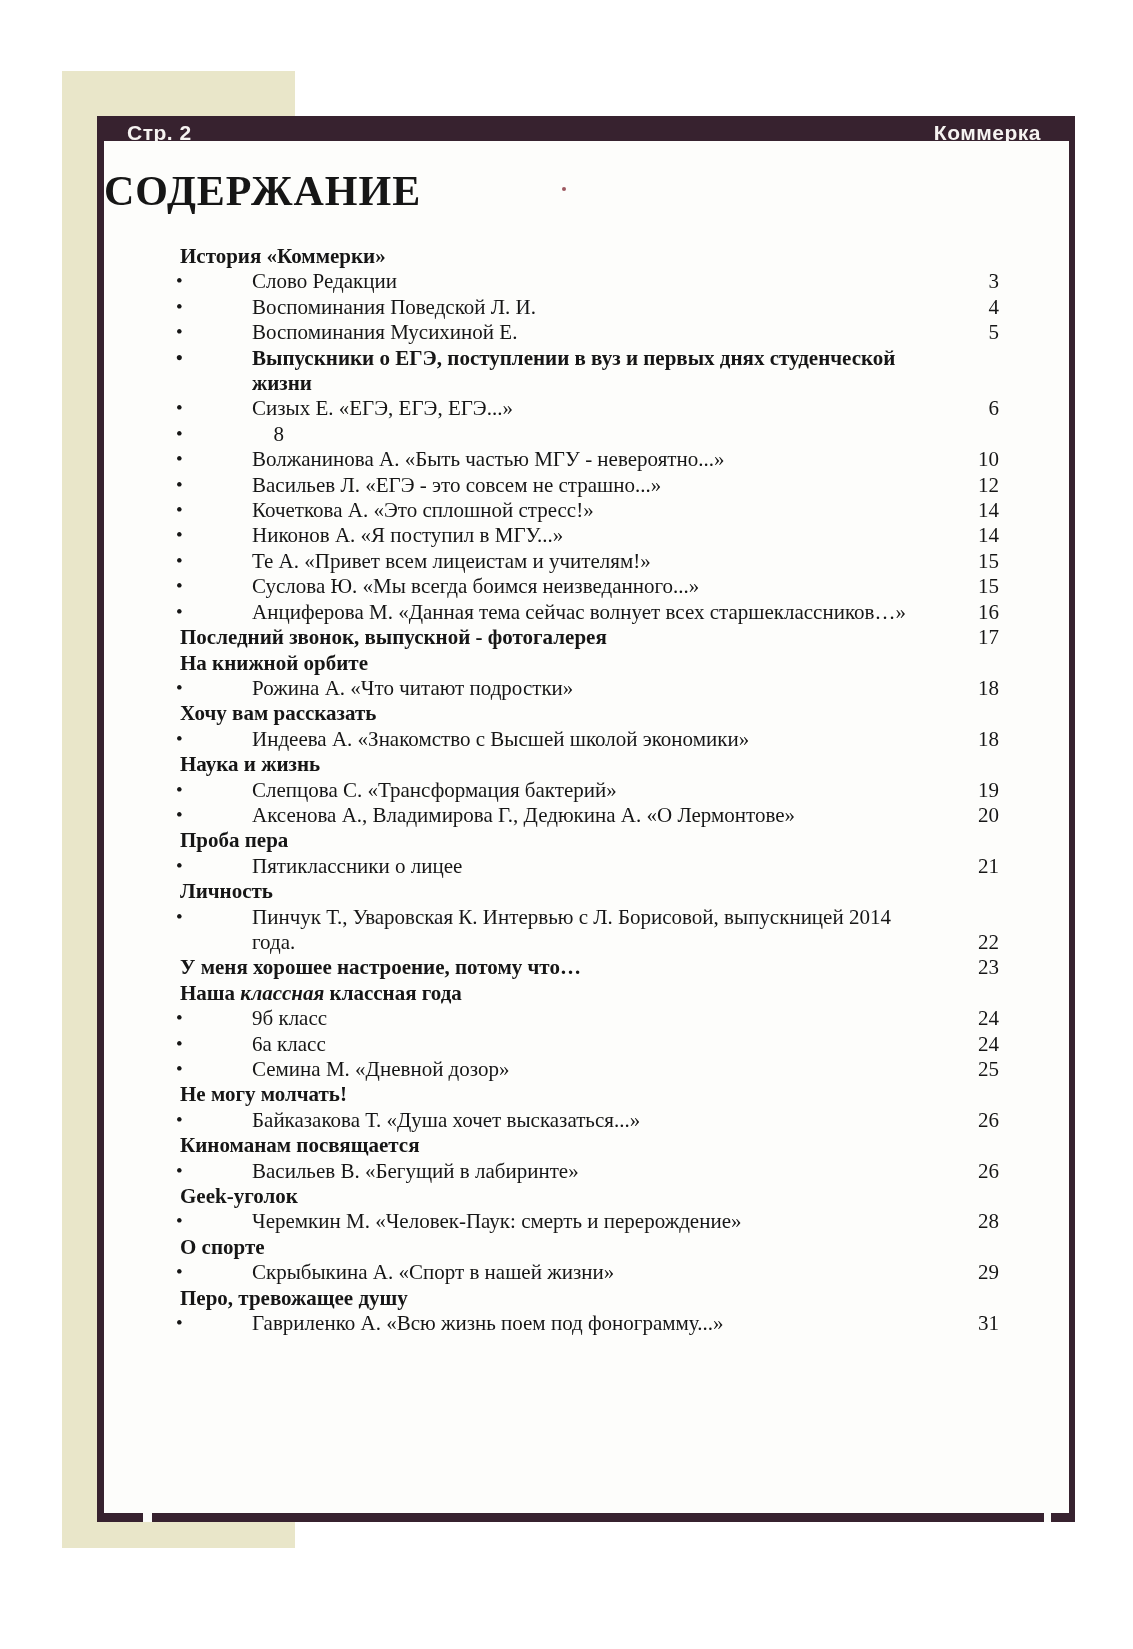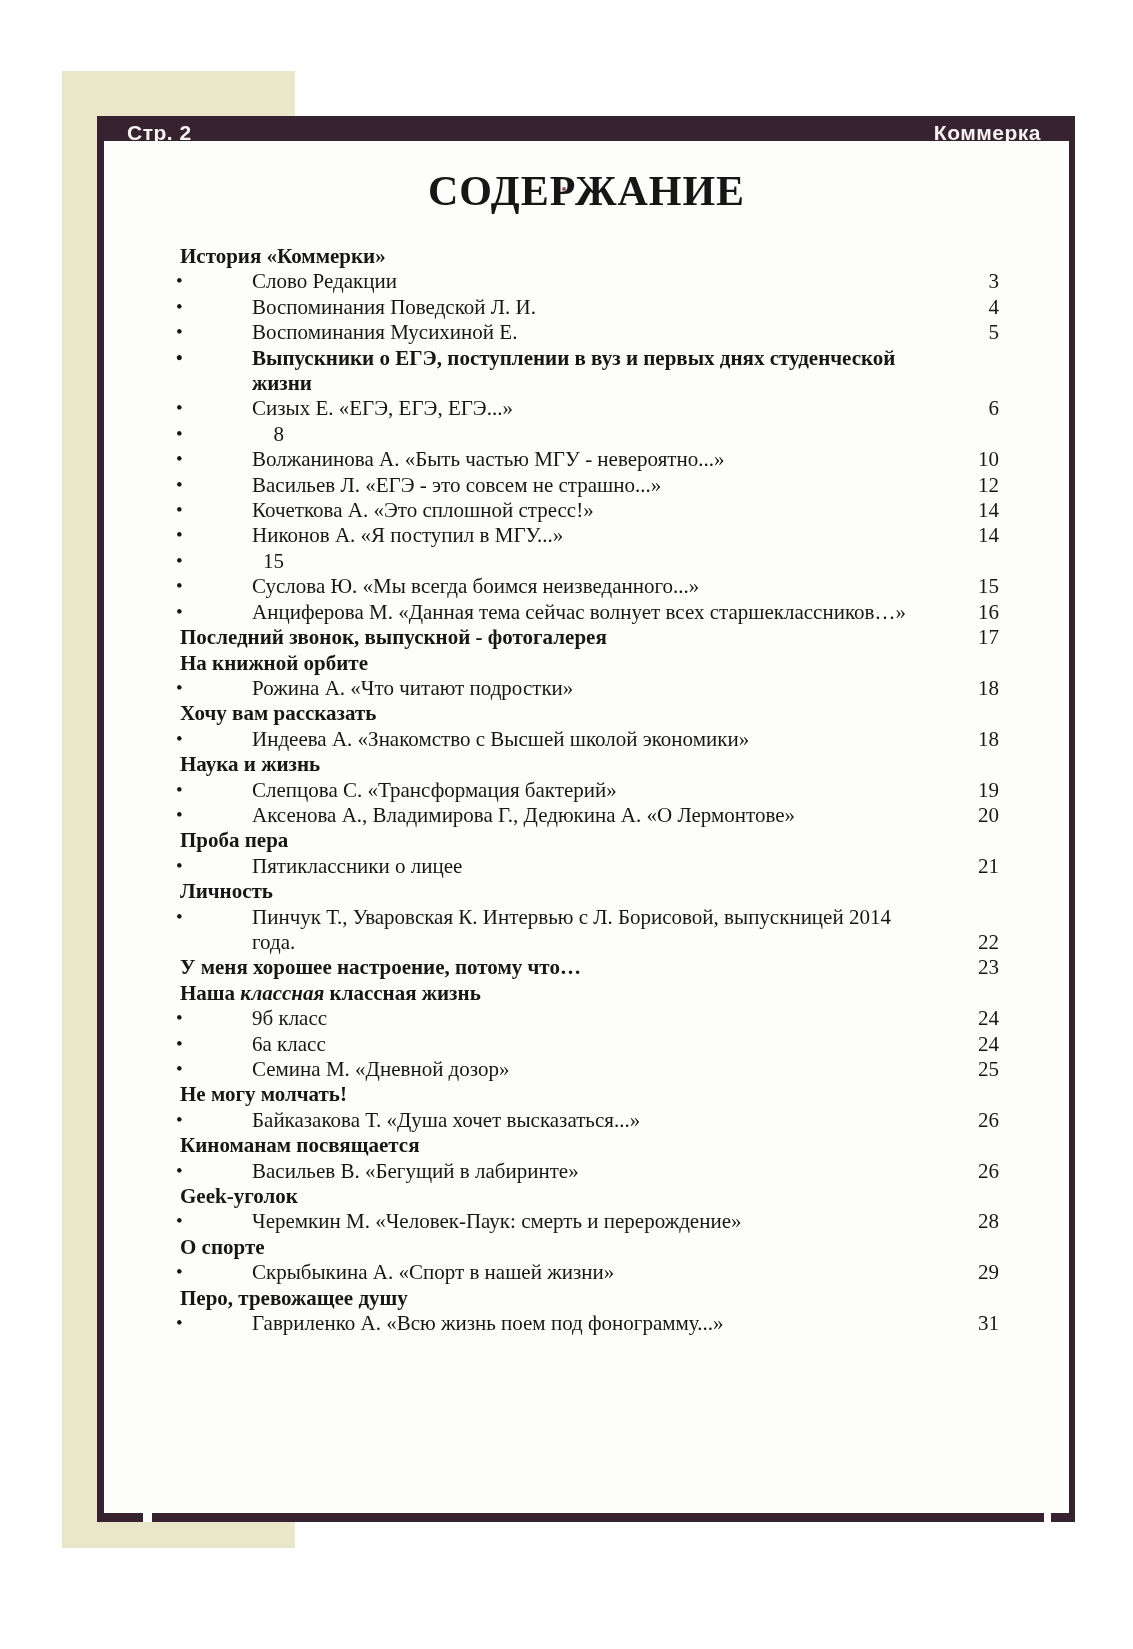--- a/index.html
+++ b/index.html
@@ -28,21 +28,21 @@
            border-bottom:9px solid #37222f;box-sizing:border-box;}
 
   
   .border-gap{position:absolute;bottom:0;height:9px;background:#fcfcfa;z-index:3;}
   .border-gap.g1{left:46px;width:9px;}
   .border-gap.g2{left:947px;width:7px;}
 
   .speck{position:absolute;left:458px;top:46px;width:4px;height:4px;
          border-radius:50%;background:#8b3b44;opacity:.85;}
 
-  .page-title{margin:27px 0 0 0;text-align:center;
+  .page-title{margin:27px 0 0 0;text-align:left;
               font-size:42px;line-height:46px;font-weight:bold;letter-spacing:1px;}
 
   .toc{margin:30px 70px 0 48px;font-size:21px;line-height:25.4px;}
   .toc-row{display:flex;align-items:flex-end;}
   .toc-row.section{font-weight:bold;}
   .toc-row.item{position:relative;padding-left:72px;}
   .toc-row.item.bold{font-weight:bold;}
   .bullet{position:absolute;left:24px;top:-1px;font-size:19px;}
   .toc-text{flex:1;margin-left:28px;}
   .toc-page{width:60px;text-align:right;white-space:nowrap;font-weight:normal;}
@@ -112,20 +112,21 @@
           <span class="toc-text">Кочеткова А. «Это сплошной стресс!»</span>
           <span class="toc-page">14</span>
         </div>
         <div class="toc-row item">
           <span class="bullet">•</span>
           <span class="toc-text">Никонов А. «Я поступил в МГУ...»</span>
           <span class="toc-page">14</span>
         </div>
         <div class="toc-row item">
           <span class="bullet">•</span>
+          <span class="toc-text">Те А. «Привет всем лицеистам и учителям!»</span>
           <span class="toc-page">15</span>
         </div>
         <div class="toc-row item">
           <span class="bullet">•</span>
           <span class="toc-text">Суслова Ю. «Мы всегда боимся неизведанного...»</span>
           <span class="toc-page">15</span>
         </div>
         <div class="toc-row item">
           <span class="bullet">•</span>
           <span class="toc-text">Анциферова М. «Данная тема сейчас волнует всех старшеклассников…»</span>
@@ -183,21 +184,21 @@
         <div class="toc-row item">
           <span class="bullet">•</span>
           <span class="toc-text">Пинчук Т., Уваровская К. Интервью с Л. Борисовой, выпускницей 2014<br>года.</span>
           <span class="toc-page">22</span>
         </div>
         <div class="toc-row section">
           <span class="toc-text">У меня хорошее настроение, потому что…</span>
           <span class="toc-page">23</span>
         </div>
         <div class="toc-row section">
-          <span class="toc-text"><span>Наша </span><i>классная</i><span> классная жизнь</span></span>
+          <span class="toc-text"><span>Наша </span><i>классная</i><span> классная года</span></span>
           <span class="toc-page"></span>
         </div>
         <div class="toc-row item">
           <span class="bullet">•</span>
           <span class="toc-text">9б класс</span>
           <span class="toc-page">24</span>
         </div>
         <div class="toc-row item">
           <span class="bullet">•</span>
           <span class="toc-text">6а класс</span>

